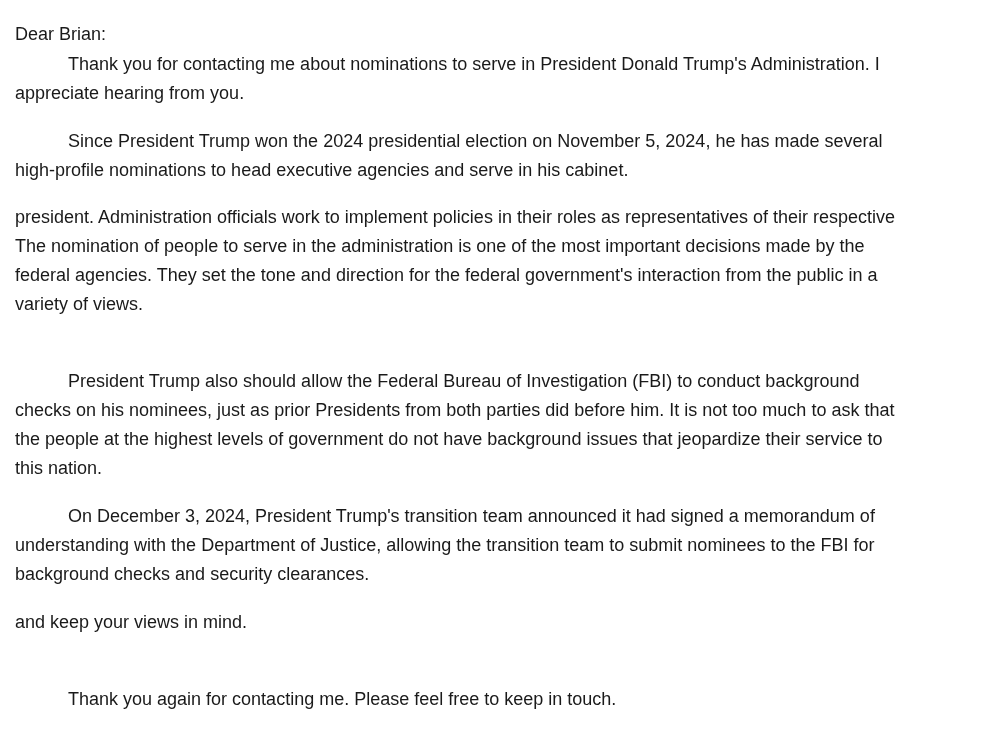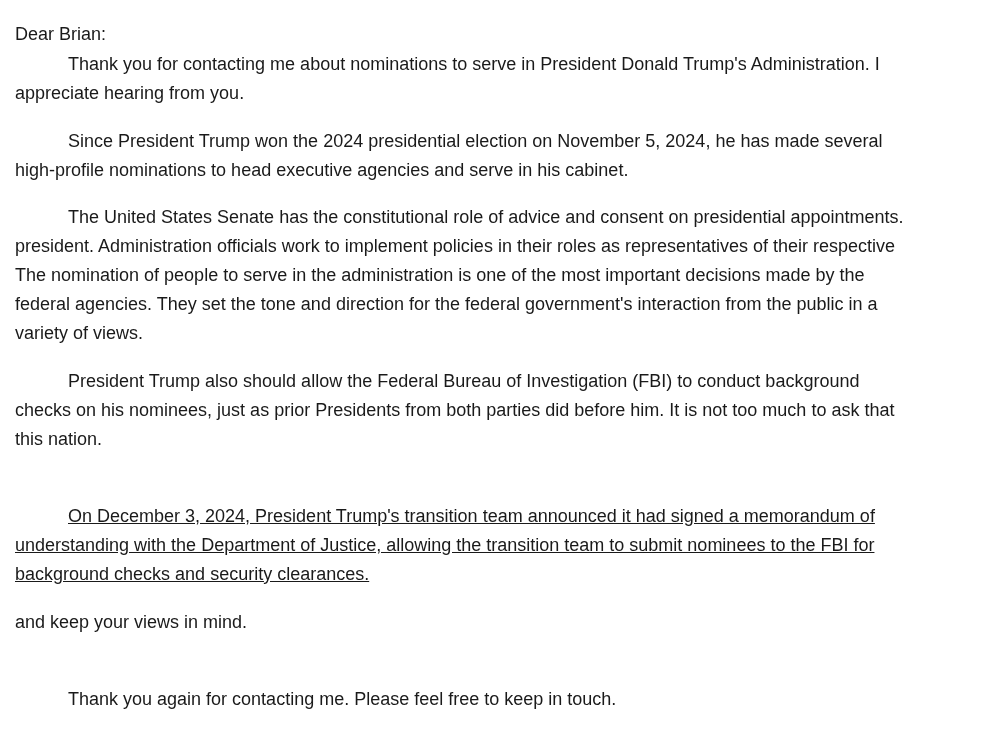--- a/index.html
+++ b/index.html
@@ -51,34 +51,34 @@
     <span class="line first">Thank you for contacting me about nominations to serve in President Donald Trump's Administration.  I</span>
     <span class="line">appreciate hearing from you.</span>
   </div>
 
   <div class="para" style="top:127px;">
     <span class="line first">Since President Trump won the 2024 presidential election on November 5, 2024, he has made several</span>
     <span class="line">high-profile nominations to head executive agencies and serve in his cabinet.</span>
   </div>
 
   <div class="para" style="top:203px;">
-    <span class="line first">The United States Senate has the constitutional role of advice and consent on presidential appointments.</span>
     <span class="line">president.  Administration officials work to implement policies in their roles as representatives of their respective</span>
     <span class="line">The nomination of people to serve in the administration is one of the most important decisions made by the</span>
     <span class="line">federal agencies.  They set the tone and direction for the federal government's interaction from the public in a</span>
     <span class="line">variety of views.</span>
   </div>
 
   <div class="para" style="top:367px;">
     <span class="line first">President Trump also should allow the Federal Bureau of Investigation (FBI) to conduct background</span>
     <span class="line">checks on his nominees, just as prior Presidents from both parties did before him.  It is not too much to ask that</span>
+    <span class="line">the people at the highest levels of government do not have background issues that jeopardize their service to</span>
     <span class="line">this nation.</span>
   </div>
 
-  <div class="para" style="top:502px;text-decoration:underline;">
+  <div class="para" style="top:502px;">
     <span class="line first">On December 3, 2024, President Trump's transition team announced it had signed a memorandum of</span>
     <span class="line">understanding with the Department of Justice, allowing the transition team to submit nominees to the FBI for</span>
     <span class="line">background checks and security clearances.</span>
   </div>
 
   <div class="para" style="top:608px;">
     <span class="line">and keep your views in mind.</span>
   </div>
 
   <div class="para" style="top:685px;">

